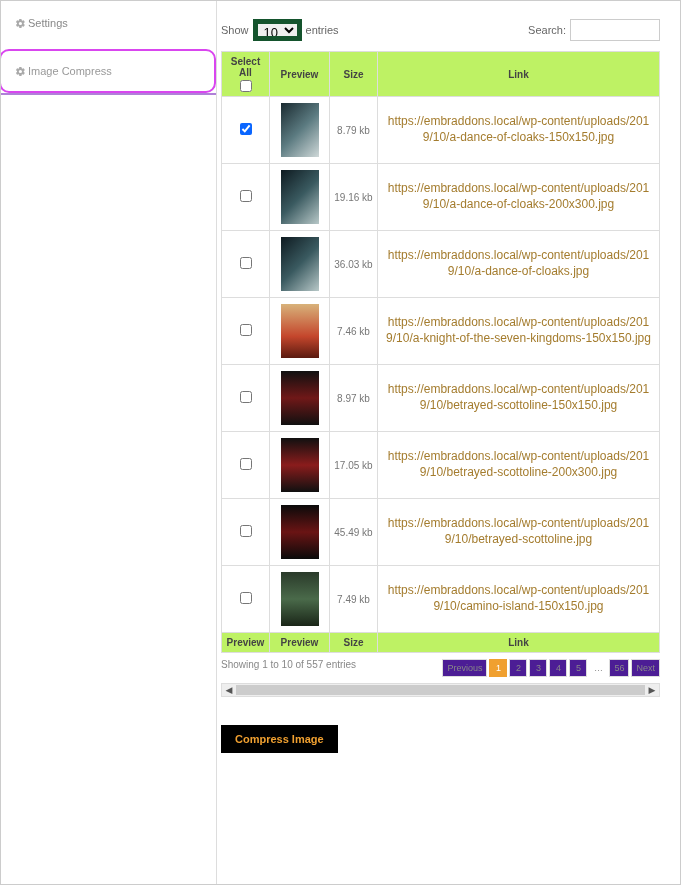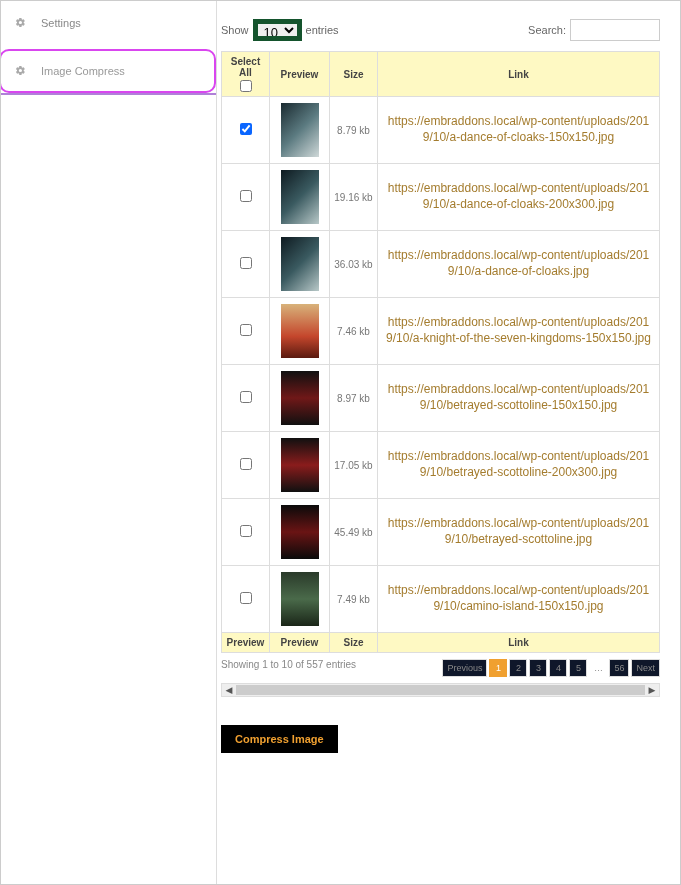--- a/index.html
+++ b/index.html
@@ -16,22 +16,22 @@
   .app { display: flex; height: 100%; }
   .sidebar {
     width: 216px;
     background: #fff;
     border-right: 1px solid #ddd;
     padding-top: 10px;
     flex-shrink: 0;
   }
   .side-item {
     display: flex;
-    align-items: flex-start;
-    gap: 15px;
+    align-items: center;
+    gap: 2px;
     padding: 6px 14px;
     color: #888;
     font-size: 11px;
     cursor: pointer;
   }
   .side-item.active {
     border: 2px solid #d946ef;
     border-radius: 10px;
     margin: 14px 0 0 -2px;
     padding: 14px 14px;
@@ -81,21 +81,21 @@
     table-layout: fixed;
   }
   .tbl th, .tbl td {
     border:1px solid #ddd;
     text-align:center;
     vertical-align: middle;
     font-size:10px;
     color:#777;
     padding:4px 2px;
   }
-  .tbl th { font-weight:600; color:#444; background:#fef9c3; }
+  .tbl th { font-weight:600; color:#444; background:#bef264; }
   .tbl th.sel { width:48px; }
   .tbl th.prev { width:60px; }
   .tbl th.size { width:48px; }
   .tbl td.preview-cell { padding:6px 0; }
   .thumb {
     width:38px; height:54px;
     margin:0 auto;
     display:flex; align-items:center; justify-content:center;
     overflow:hidden;
     font-size:5px; line-height:1.1; color:#fff;
@@ -117,21 +117,21 @@
     display:flex;
     justify-content:space-between;
     align-items:flex-start;
     margin-top:6px;
     font-size:10px;
     color:#888;
   }
   .pager { display:flex; gap:2px; }
   .pg-btn {
     border:1px solid #ddd;
-    background:#0f172a;
+    background:#4c1d95;
     color:#888;
     min-width:18px; height:18px;
     font-size:9px;
     display:flex;align-items:center;justify-content:center;
     padding:0 4px;
     cursor:pointer;
   }
   .pg-btn.active { background:#f0a030; color:#fff; border-color:#f0a030;}
   .pg-btn.gap { border:none; background:transparent; cursor:default;}
 

